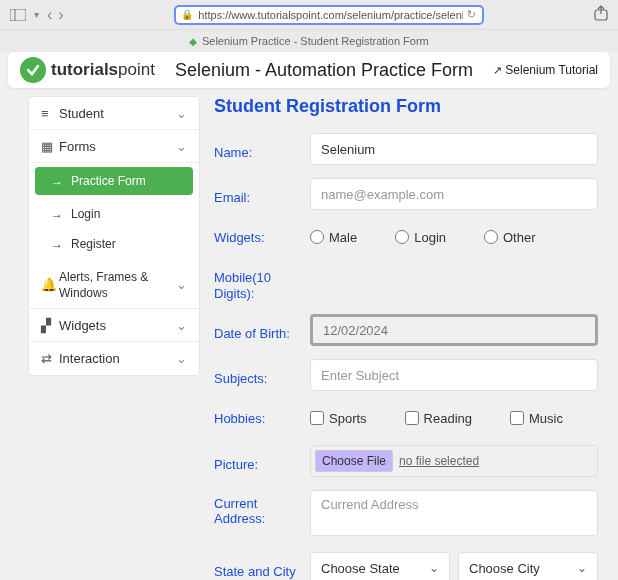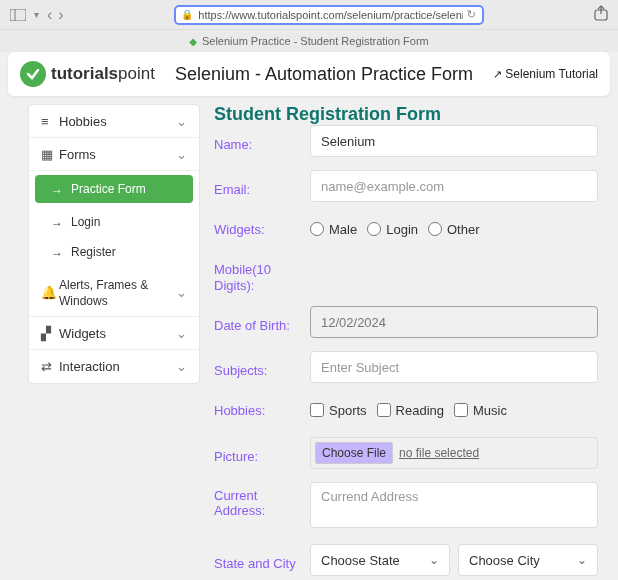--- a/index.html
+++ b/index.html
@@ -12,21 +12,21 @@
 .nav-arrow { cursor: pointer; }
 .url-bar-wrap { flex:1; display:flex; justify-content:center; }
 .url-bar { width: 310px; height: 20px; background:#fff; border:2px solid #6b8cff; border-radius: 5px; display:flex; align-items:center; padding: 0 6px; gap:4px; font-size: 11px; color:#555; }
 .url-text { flex:1; white-space: nowrap; overflow:hidden; }
 .lock-icon { color:#888; font-size: 10px; }
 .reload-icon { color:#888; font-size: 11px; }
 .share-icon { color:#666; font-size: 14px; }
 
 .tab-title-bar { background:#eaeaea; height: 22px; display:flex; align-items:center; justify-content:center; font-size: 11px; color:#666; gap:5px; }
 
-.page-header { background:#fff; height: 44px; margin: 0 8px 8px 8px; border-radius: 6px; display:flex; align-items:center; padding: 0 12px; box-shadow: 0 1px 3px rgba(0,0,0,0.08); }
+.page-header { background:#fff; height: 36px; margin: 0 8px 8px 8px; border-radius: 6px; display:flex; align-items:center; padding: 0 12px; box-shadow: 0 1px 3px rgba(0,0,0,0.08); }
 .logo { display:flex; align-items:center; gap:5px; }
 .logo-circle { width:26px; height:26px; border-radius:50%; background:#4CAF50; display:flex; align-items:center; justify-content:center; color:#fff; font-weight:bold; font-size:16px; }
 .logo-text { font-size:17px; color:#333; }
 .logo-text b { font-weight:700; }
 .page-title { flex:1; text-align:center; font-size:18px; font-weight:500; color:#222; }
 .tutorial-link { display:flex; align-items:center; gap:3px; font-size:12px; color:#222; cursor:pointer; }
 .ext-icon { font-size: 11px; }
 
 .content { display:flex; gap: 14px; padding: 0 16px 10px 28px; }
 
@@ -36,40 +36,40 @@
 .side-item .si-icon { width: 18px; color:#555; font-size: 13px; }
 .side-item .si-label { flex:1; }
 .side-item .chev { color:#888; font-size: 13px; }
 .sub-item { display:flex; align-items:center; height: 30px; padding: 0 12px 0 22px; font-size: 12px; cursor:pointer; gap:8px; color:#333; }
 .sub-item.active { background:#4CAF50; color:#fff; border-radius:4px; margin:4px 6px; height:28px; padding-left:16px; }
 .sub-item .arr { font-size: 12px; }
 .side-item.multiline { height: auto; padding: 7px 12px; line-height:1.3; }
 .side-item.multiline .si-label { font-size: 12px; }
 
 .form-area { flex:1; padding-right:4px; }
-.form-title { font-size:18px; font-weight:600; color:#0f766e; margin-bottom: 0; }
+.form-title { font-size:18px; font-weight:600; color:#1d4ed8; margin-bottom: 16px; }
 .form-row { display:flex; align-items:center; margin-bottom: 13px; }
 .form-row.tall { align-items: flex-start; }
-.form-label { width: 96px; font-size:13px; color:#8b5cf6; padding-top: 6px; }
+.form-label { width: 96px; font-size:13px; color:#1d4ed8; padding-top: 6px; }
 .form-row.center .form-label { padding-top:0; }
 .form-field { flex:1; }
 .text-input { width:100%; height: 32px; border:1px solid #ddd; border-radius:4px; padding: 0 10px; font-size: 13px; color:#333; }
 .text-input::placeholder { color:#999; }
-.radio-group, .check-group { display:flex; gap: 10px; align-items:center; height:28px; }
+.radio-group, .check-group { display:flex; gap: 38px; align-items:center; height:28px; }
 .radio-opt, .check-opt { display:flex; align-items:center; gap:5px; font-size:13px; color:#333; }
 .radio-opt input, .check-opt input { width:14px; height:14px; }
 .file-input-box { width:100%; height: 32px; border:1px solid #ddd; border-radius:4px; display:flex; align-items:center; padding:3px 4px; gap:6px; font-size:13px; }
 .file-btn { background:#c4b5fd; border:1px solid #ccc; border-radius:2px; padding:3px 6px; font-size:12px; cursor:pointer; }
 .file-status { color:#666; font-size:12px;text-decoration:underline; }
 .textarea { width:100%; height: 46px; border:1px solid #ddd; border-radius:4px; padding: 6px 10px; font-size: 13px; color:#333; resize:none; }
 .textarea::placeholder { color:#999; }
 .select-row { display:flex; gap:8px; }
 .select { flex:1; height:32px; border:1px solid #ddd; border-radius:4px; padding:0 10px; font-size:13px; color:#333; background:#fff; display:flex; align-items:center; justify-content:space-between; cursor:pointer; }
 .select .sel-chev { color:#666; font-size:12px; }
-.date-input { width:100%; height: 32px; border:1px solid #a3a3a3; border-radius:4px; padding: 0 10px; font-size: 13px; color:#777; display:flex; align-items:center; }
+.date-input { width:100%; height: 32px; border:3px solid #a3a3a3; border-radius:4px; padding: 0 10px; font-size: 13px; color:#777; display:flex; align-items:center; }
 </style>
 </head>
 <body>
 
 <div class="browser-chrome">
   <div class="chrome-left">
     <span class="sidebar-toggle">
       <svg width="16" height="12" viewBox="0 0 16 12">
           <rect x="0" y="0" width="16" height="12" rx="2" fill="none" stroke="#777" stroke-width="1"></rect>
           <line x1="5" y1="0" x2="5" y2="12" stroke="#777" stroke-width="1"></line>
@@ -115,21 +115,21 @@
   <div class="tutorial-link">
     <span class="ext-icon">↗</span>
     <span>Selenium Tutorial</span>
   </div>
 </div>
 
 <div class="content">
   <div class="sidebar">
     <div class="side-item">
       <span class="si-icon">≡</span>
-      <span class="si-label">Hobbies</span>
+      <span class="si-label">Student</span>
       <span class="chev">⌄</span>
     </div>
     <div class="side-item">
       <span class="si-icon">▦</span>
       <span class="si-label">Forms</span>
       <span class="chev">⌄</span>
     </div>
     <div class="sub-item active">
       <span class="arr">→</span>
       <span>Practice Form</span>

